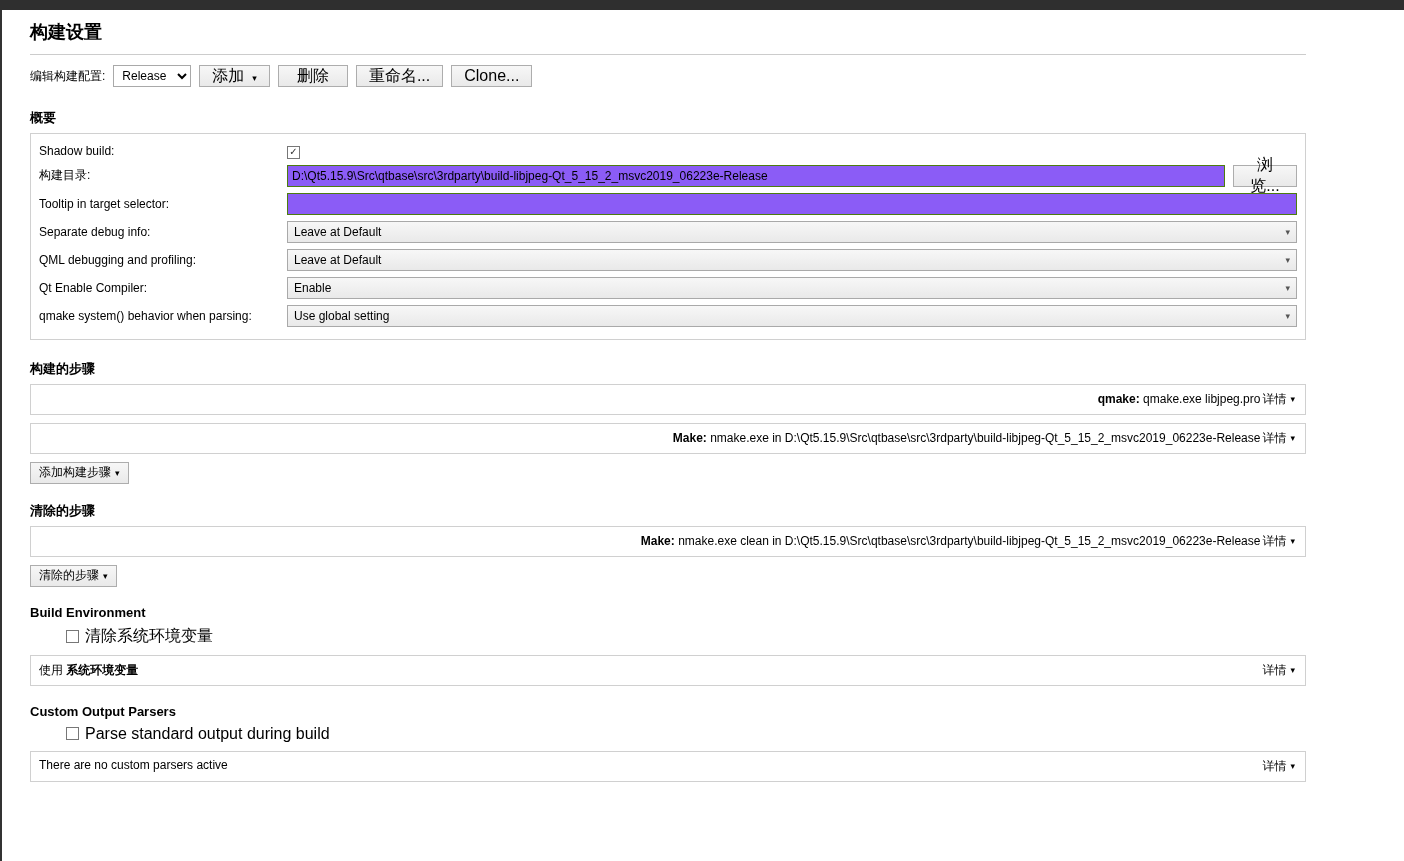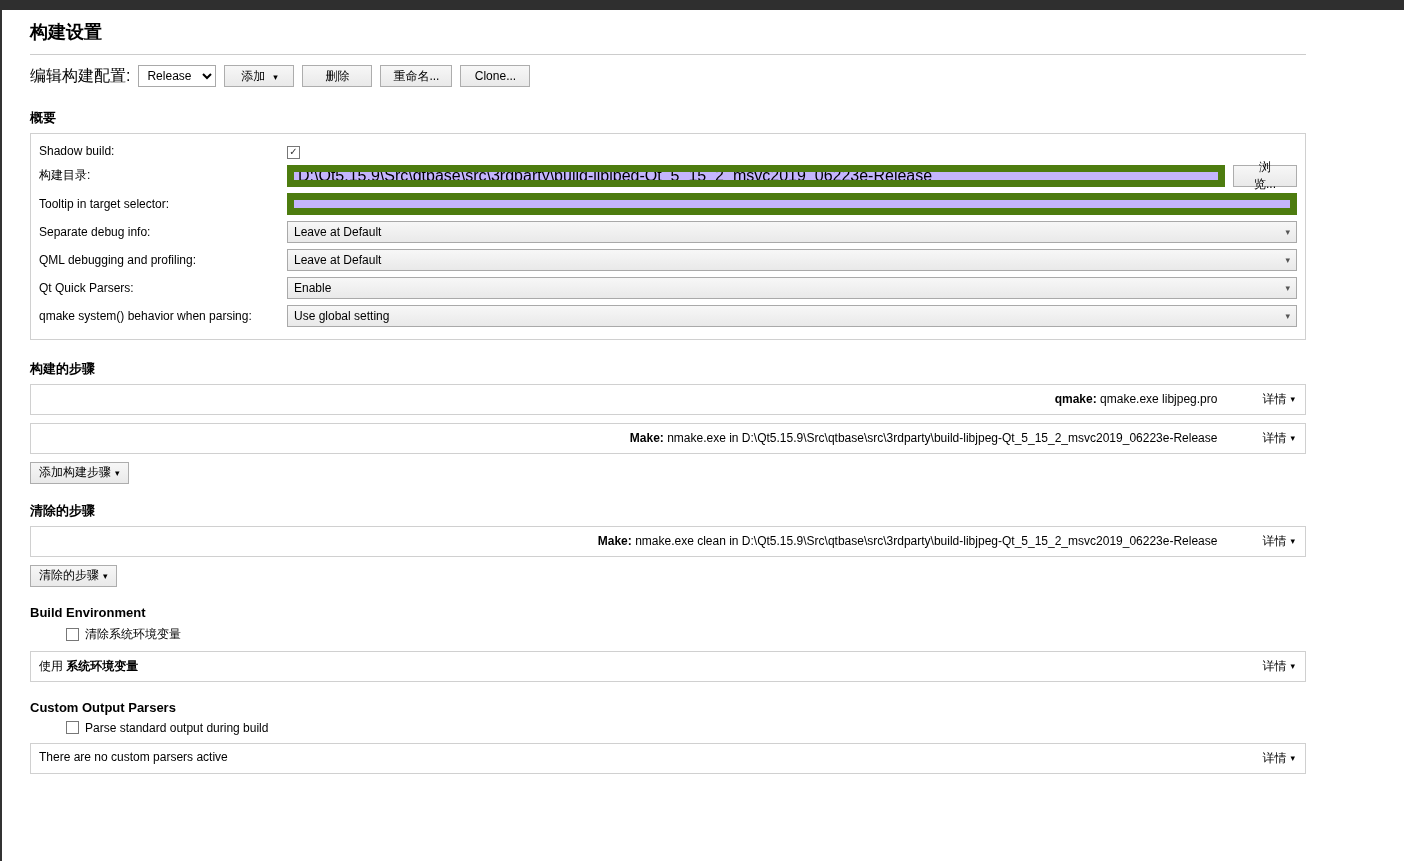--- a/index.html
+++ b/index.html
@@ -36,33 +36,33 @@
     border-bottom: 1px solid #cccccc;
     margin-bottom: 10px;
   }
   .toolbar-row {
     display: flex;
     align-items: center;
     gap: 8px;
     margin-bottom: 22px;
   }
   .toolbar-row .lbl {
-    font-size: 16px;
+    font-size: 12px;
   }
   select.cfg-select {
     height: 22px;
     font-size: 12px;
     border: 1px solid #a9a9a9;
     background: #ffffff;
     padding: 0 4px;
   }
   .btn {
     height: 22px;
     min-width: 70px;
-    font-size: 12px;
+    font-size: 16px;
     border: 1px solid #adadad;
     background: linear-gradient(#f7f7f7,#e9e9e9);
     padding: 0 12px;
     cursor: pointer;
     display: inline-flex;
     align-items: center;
     justify-content: center;
     gap: 4px;
   }
   .btn.small { min-width: 60px; padding: 0 23px; }
@@ -84,24 +84,24 @@
     row-gap: 6px;
     column-gap: 8px;
     align-items: center;
   }
   .form-grid .flabel {
     font-size: 12px;
   }
   input[type="text"].txt, .txt-like {
     width: 100%;
     height: 22px;
-    border: 7px solid #4d7c0f;
+    border: 1px solid #4d7c0f;
     padding: 0 4px;
-    font-size: 16px;
-    background: #c4b5fd;
+    font-size: 12px;
+    background: #8b5cf6;
   }
   .combo {
     width: 100%;
     height: 22px;
     border: 1px solid #a9a9a9;
     background: linear-gradient(#f7f7f7,#e9e9e9);
     display: flex;
     align-items: center;
     justify-content: space-between;
     padding: 0 6px;
@@ -131,42 +131,41 @@
   }
   .step-row .left { flex: 1; overflow: hidden; text-overflow: ellipsis; white-space: nowrap; }
   .step-row .left b { font-weight: bold; }
   .details-btn {
     display: inline-flex;
     align-items: center;
     gap: 4px;
     cursor: pointer;
     font-size: 12px;
     padding: 0 2px;
-    margin-left: 43px;
   }
   .details-btn::after { content: "▾"; font-size: 9px; }
   .add-step-btn {
     height: 22px;
     border: 1px solid #adadad;
     background: linear-gradient(#f7f7f7,#e9e9e9);
     padding: 0 8px;
     font-size: 12px;
     display: inline-flex;
     align-items: center;
     cursor: pointer;
   }
   .add-step-btn::after { content: "▾"; font-size: 9px; margin-left: 4px; }
 
   .subsection { margin-bottom: 18px; }
   .inline-check {
     display: flex;
     align-items: center;
     gap: 6px;
     margin-bottom: 8px;
-    font-size: 12px;
+    font-size: 16px;
     padding-left: 36px;
   }
   .env-row, .parser-row {
     border: 1px solid #d0d0d0;
     padding: 6px 8px;
     display: flex;
     justify-content: space-between;
     font-size: 12px;
   }
 </style>
@@ -218,21 +217,21 @@
           <span>Leave at Default</span>
           <span class="caret">▾</span>
         </div>
 
         <div class="flabel">QML debugging and profiling:</div>
         <div class="combo" style="grid-column: 2 / span 2;">
           <span>Leave at Default</span>
           <span class="caret">▾</span>
         </div>
 
-        <div class="flabel">Qt Quick Parsers:</div>
+        <div class="flabel">Qt Enable Compiler:</div>
         <div class="combo" style="grid-column: 2 / span 2;">
           <span>Enable</span>
           <span class="caret">▾</span>
         </div>
 
         <div class="flabel">qmake system() behavior when parsing:</div>
         <div class="combo" style="grid-column: 2 / span 2;">
           <span>Use global setting</span>
           <span class="caret">▾</span>
         </div>

